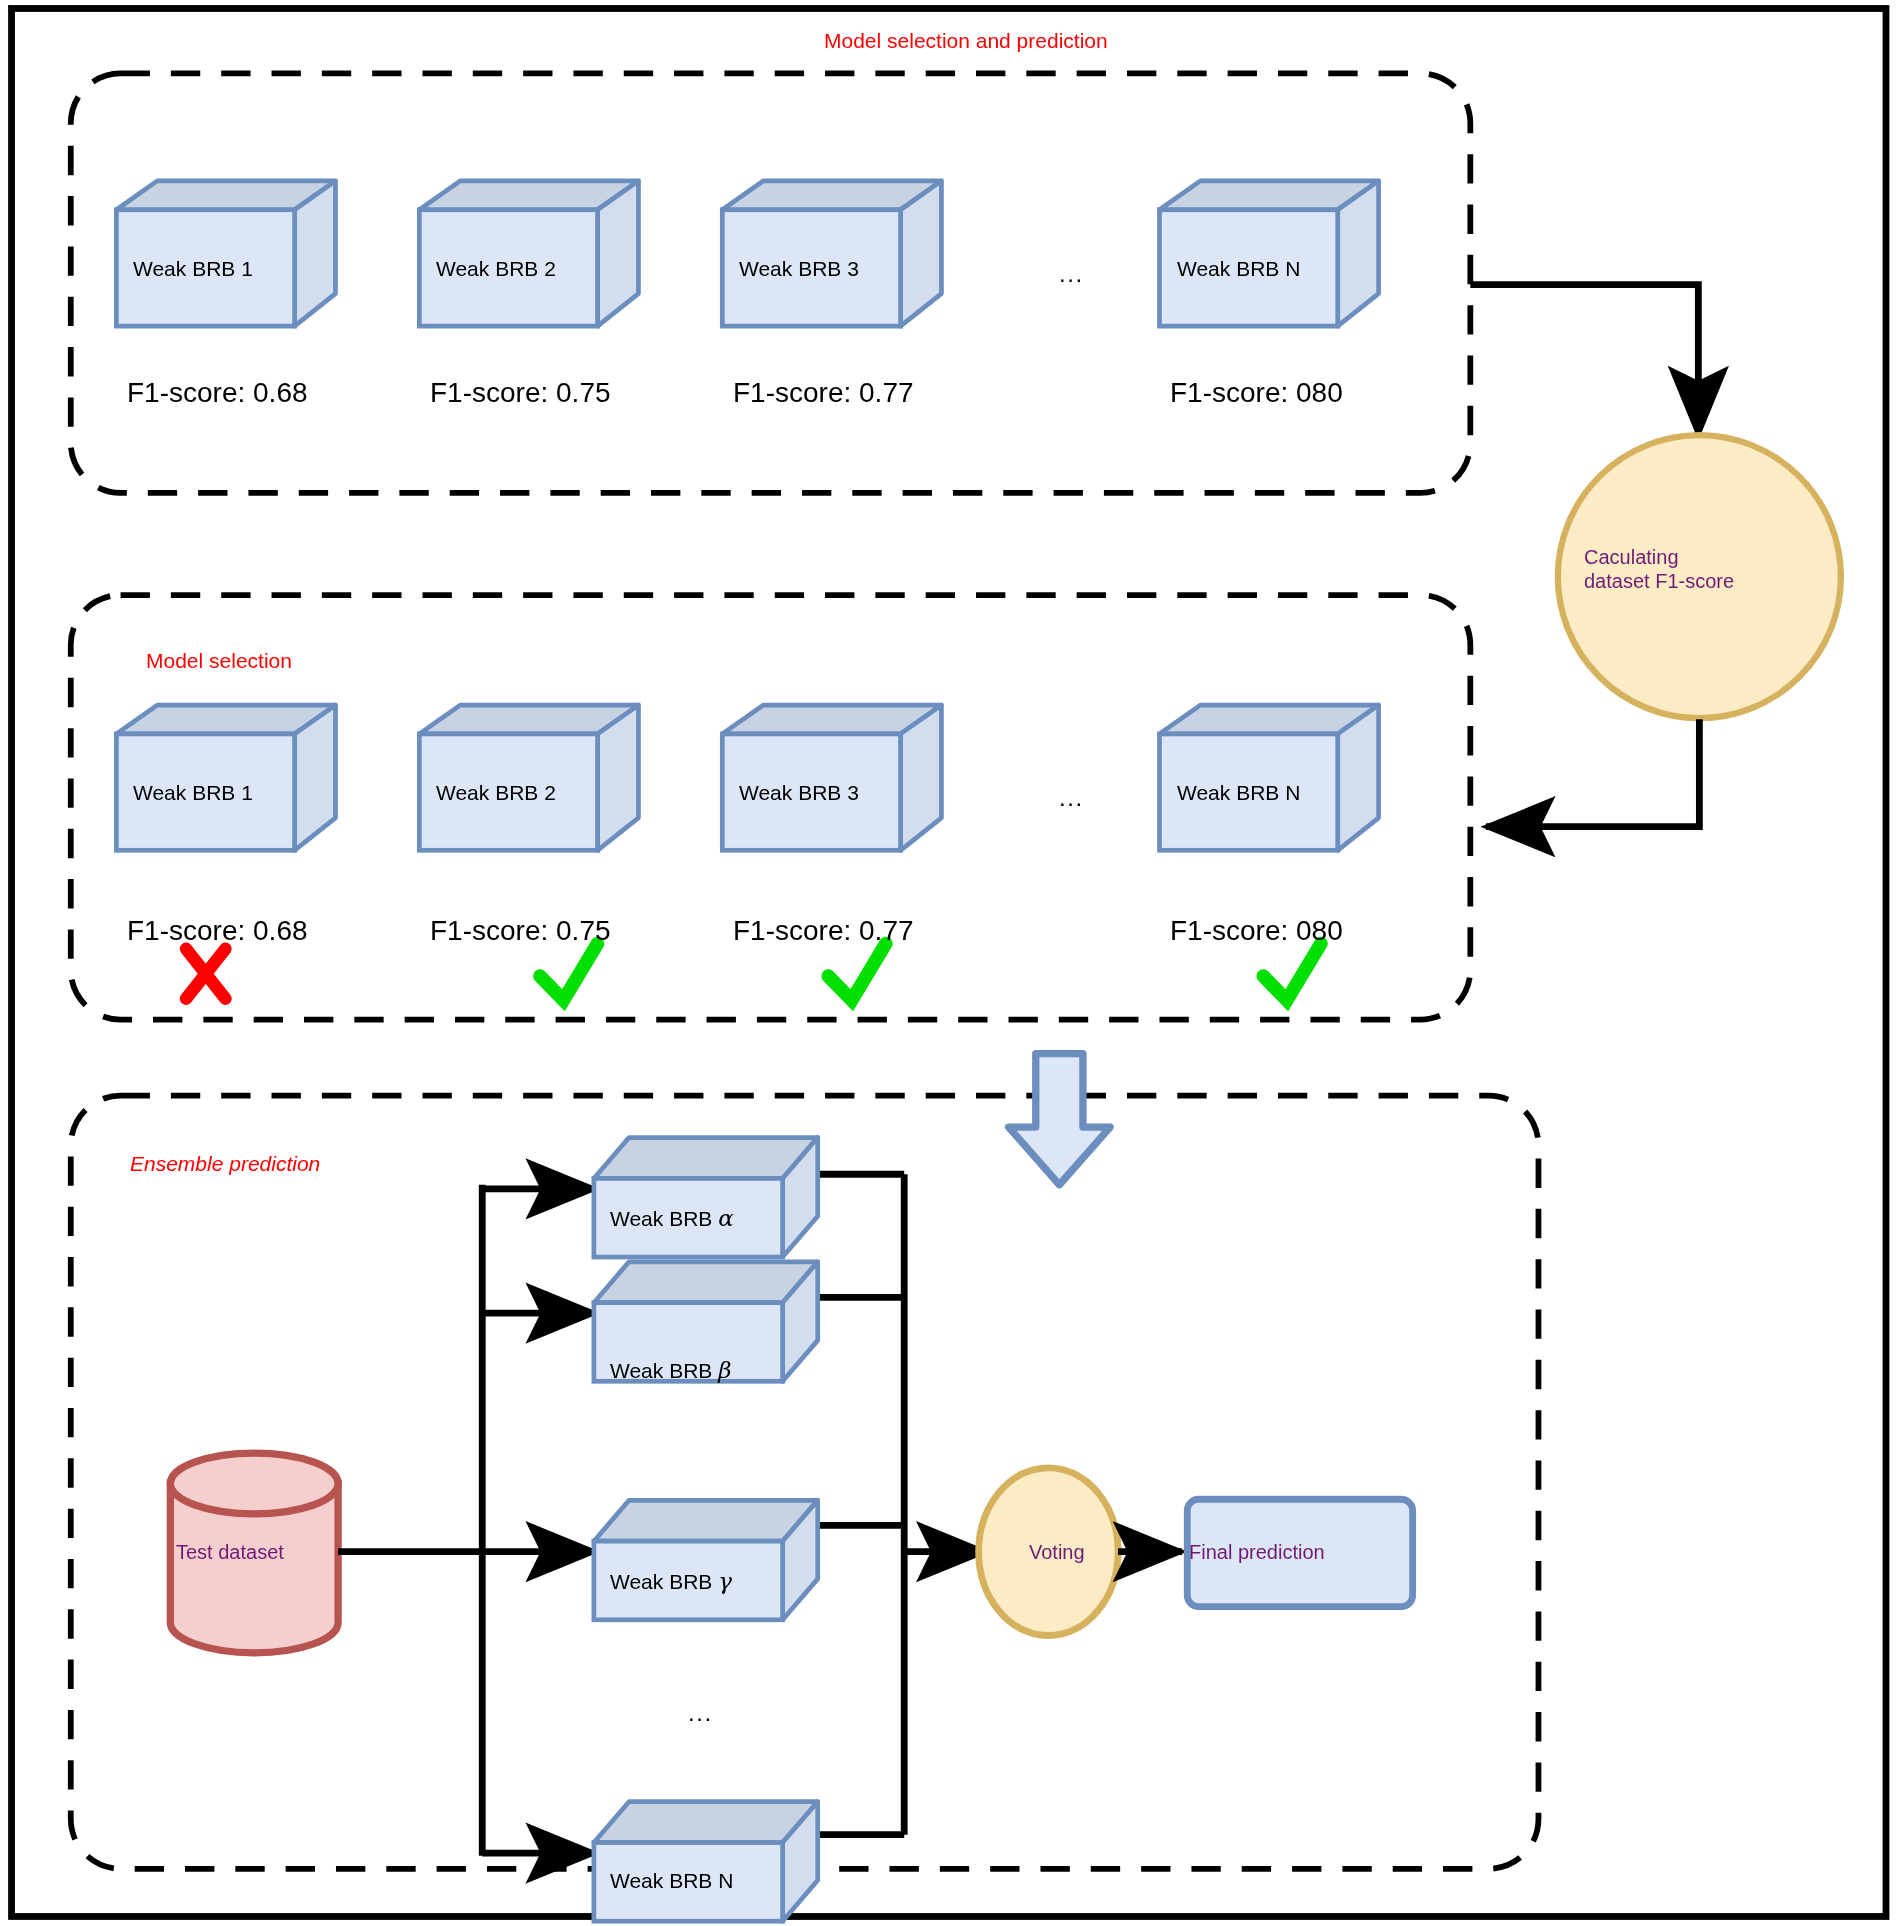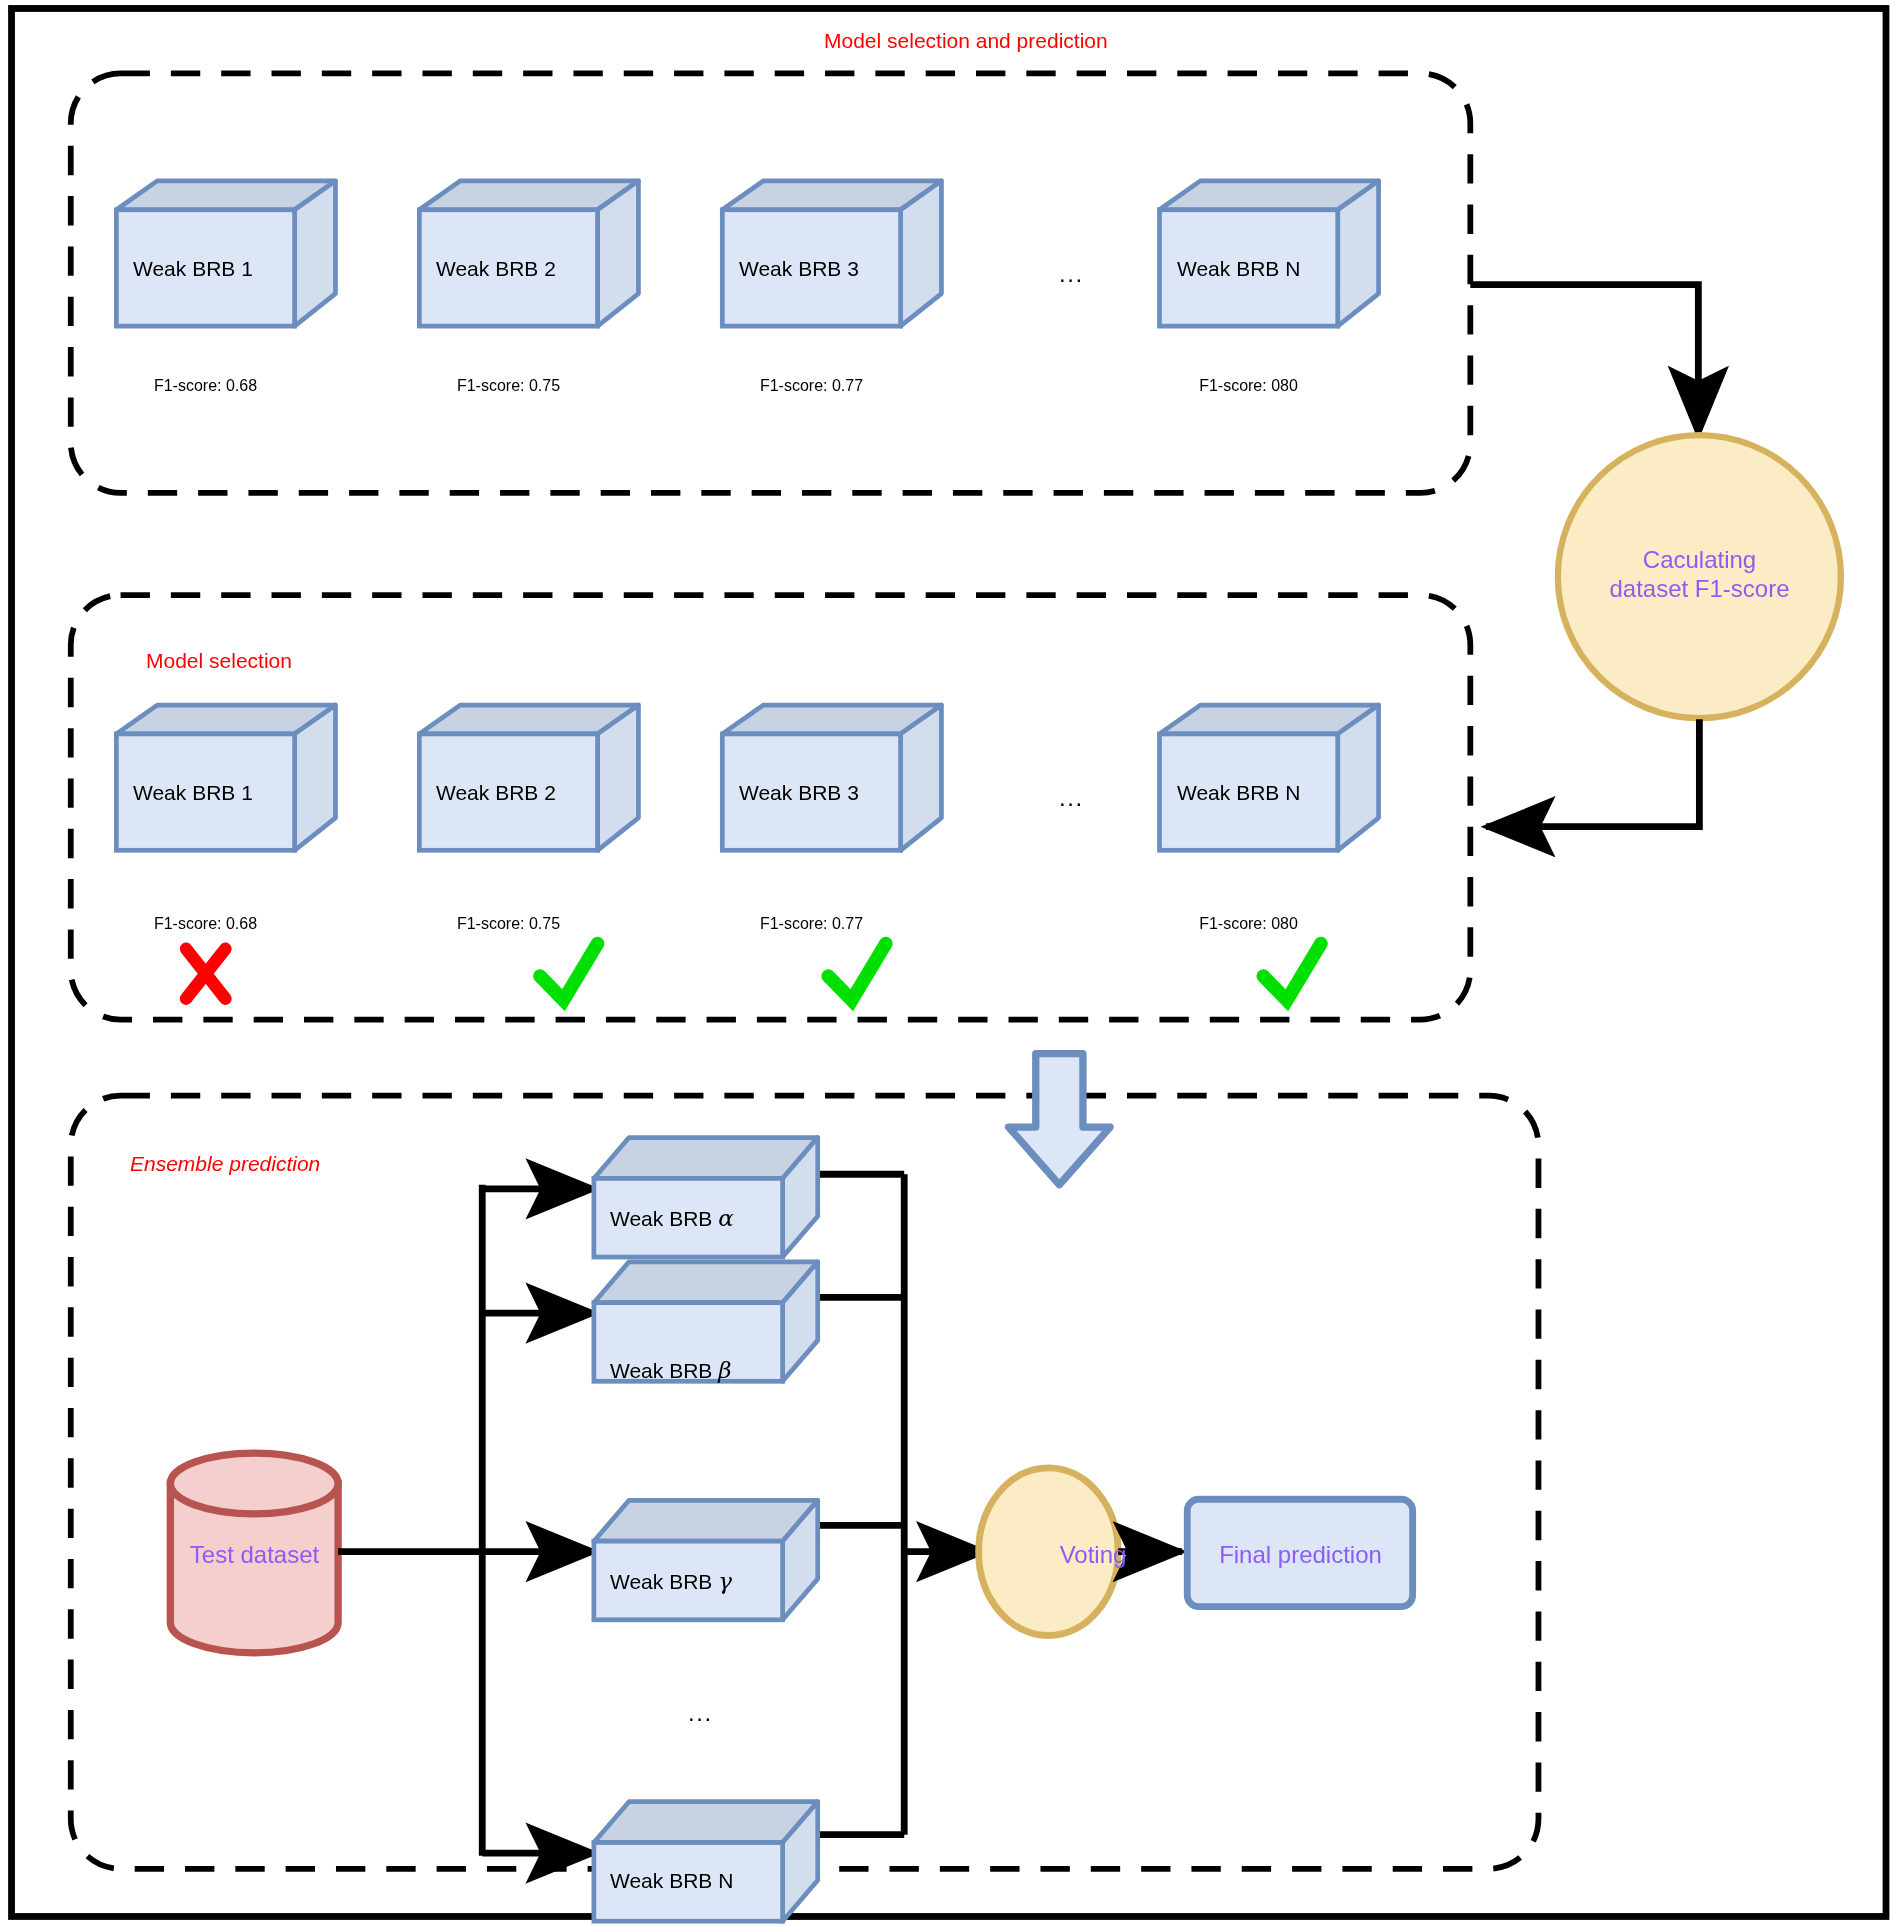--- a/index.html
+++ b/index.html
@@ -1,25 +1,25 @@
 <!DOCTYPE html>
 <html style="font-size:8.4px"><head>
 <meta charset="utf-8">
 <style>
   html,body{margin:0;padding:0;background:#fff;}
   body{font-family:"Liberation Sans",sans-serif;}
   #stage{position:relative;width:1897px;height:1926px;background:#fff;overflow:hidden;padding-left:24px;}
   #stage svg{position:absolute;left:0;top:0;width:1897px;height:1926px;}
   .lbl{position:absolute;white-space:nowrap;}
   .sect-label{color:#ff0000;font-size:21px;}
-  .f1{font-size:16px;color:#000;text-align:center;}
+  .f1{font-size:28px;color:#000;text-align:center;}
   .boxtxt{font-size:21px;color:#000;white-space:nowrap;}
   .gk{font-family:"DejaVu Serif",serif;font-style:italic;font-size:23px;}
   .ell{font-size:24px;color:#000;letter-spacing:1.6px;}
-  .nodetxt{font-size:24px;color:#8b5cf6;text-align:center;line-height:1.22;}
+  .nodetxt{font-size:20px;color:#701a75;text-align:left;line-height:1.22;}
 </style>
 </head>
 <body>
 
 <div id="stage">
 
   <svg viewBox="0 0 3619 3674" xmlns="http://www.w3.org/2000/svg">
     <defs>
       <marker id="ah" markerWidth="11" markerHeight="9" refX="10.2" refY="4.5" orient="auto" markerUnits="strokeWidth">
         <path d="M0,0 L11,4.5 L0,9 L2.2,4.5 Z" fill="#000"></path>

